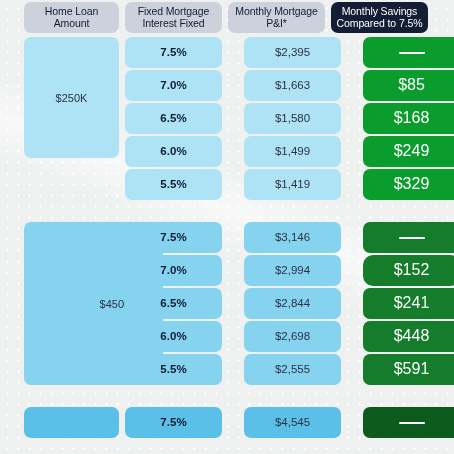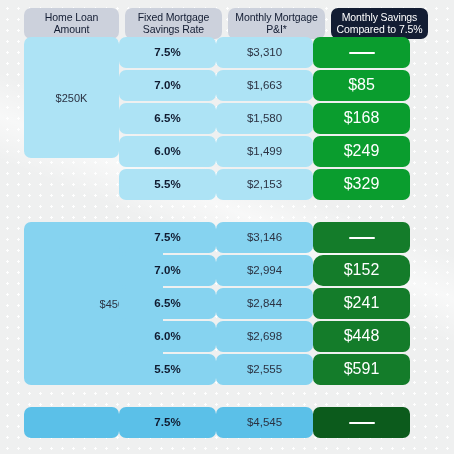--- a/index.html
+++ b/index.html
@@ -36,43 +36,43 @@
     text-align:center;
     border-radius:7px;
     line-height:1.14;
   }
   .c1{width:95px;flex:none;}
   .c2{width:97px;flex:none;}
   .c3{width:97px;flex:none;}
   .c4{width:97px;flex:none;}
 
   
-  #header{top:8px;height:31px;}
+  #header{top:2px;height:31px;}
   #header .cell{
     background:#ccd1dc;
     color:#121c32;
     font-size:10.5px;
     font-weight:400;
     letter-spacing:-.1px;
     height:31px;
     padding:0 3px;
   }
   #header .cell.accent{
     background:#131d33;
     color:#ffffff;
   }
 
   
   .block{position:absolute;left:0;right:0;}
   .blockrow{
     position:relative;
     display:flex;
-    padding:0 24px;
+    padding:0 8px;
     box-sizing:border-box;
-    gap:0;
+    gap:22px;
     margin-bottom:2px;
   }
   .blockrow .cell{height:31px;}
   .amountcell{
     position:absolute;
     left:24px;
     width:95px;
     border-radius:7px;
     display:flex;align-items:center;justify-content:center;
     font-size:11px;
@@ -95,32 +95,32 @@
 </head>
 <body>
 
 <div id="dots"></div>
 <div id="sheen"></div>
 
 <div id="table">
 
   <div class="row" id="header">
     <div class="cell c1">Home Loan Amount</div>
-    <div class="cell c2">Fixed Mortgage Savings Rate</div>
+    <div class="cell c2">Fixed Mortgage Interest Fixed</div>
     <div class="cell c3">Monthly Mortgage P&amp;I*</div>
     <div class="cell c4 accent">Monthly Savings Compared to 7.5%</div>
   </div>
 
   <div id="blocks">
       <div class="block" style="top: 37px;">
         <div class="amountcell" style="height: 121px; background: rgb(173, 227, 245);">$250K</div>
         <div class="blockrow">
           <div class="spacer"></div>
           <div class="cell c2 rate" style="background: rgb(173, 227, 245);">7.5%</div>
-          <div class="cell c3 pi" style="background: rgb(173, 227, 245);">$3,310</div>
+          <div class="cell c3 pi" style="background: rgb(173, 227, 245);">$2,395</div>
           <div class="cell c4 sav" style="background: rgb(10, 157, 46);">
             <span class="dash"></span>
           </div>
         </div>
         <div class="blockrow">
           <div class="spacer"></div>
           <div class="cell c2 rate" style="background: rgb(173, 227, 245);">7.0%</div>
           <div class="cell c3 pi" style="background: rgb(173, 227, 245);">$1,663</div>
           <div class="cell c4 sav" style="background: rgb(10, 157, 46);">$85</div>
         </div>
@@ -132,21 +132,21 @@
         </div>
         <div class="blockrow">
           <div class="spacer"></div>
           <div class="cell c2 rate" style="background: rgb(173, 227, 245);">6.0%</div>
           <div class="cell c3 pi" style="background: rgb(173, 227, 245);">$1,499</div>
           <div class="cell c4 sav" style="background: rgb(10, 157, 46);">$249</div>
         </div>
         <div class="blockrow">
           <div class="spacer"></div>
           <div class="cell c2 rate" style="background: rgb(173, 227, 245);">5.5%</div>
-          <div class="cell c3 pi" style="background: rgb(173, 227, 245);">$2,153</div>
+          <div class="cell c3 pi" style="background: rgb(173, 227, 245);">$1,419</div>
           <div class="cell c4 sav" style="background: rgb(10, 157, 46);">$329</div>
         </div>
       </div>
       <div class="block" style="top: 222px;">
         <div class="amountcell" style="height: 163px; background: rgb(134, 211, 240); padding-left: 44px;">$450K</div>
         <div class="blockrow">
           <div class="spacer"></div>
           <div class="cell c2 rate" style="background: rgb(134, 211, 240);">7.5%</div>
           <div class="cell c3 pi" style="background: rgb(134, 211, 240);">$3,146</div>
           <div class="cell c4 sav" style="background: rgb(20, 124, 42);">

